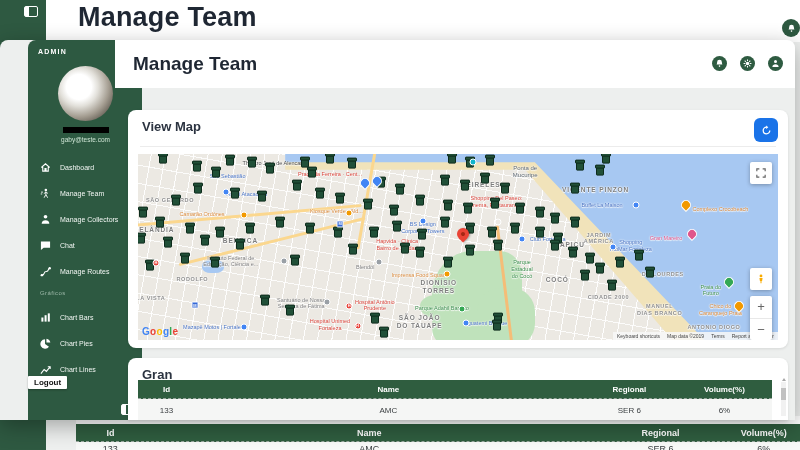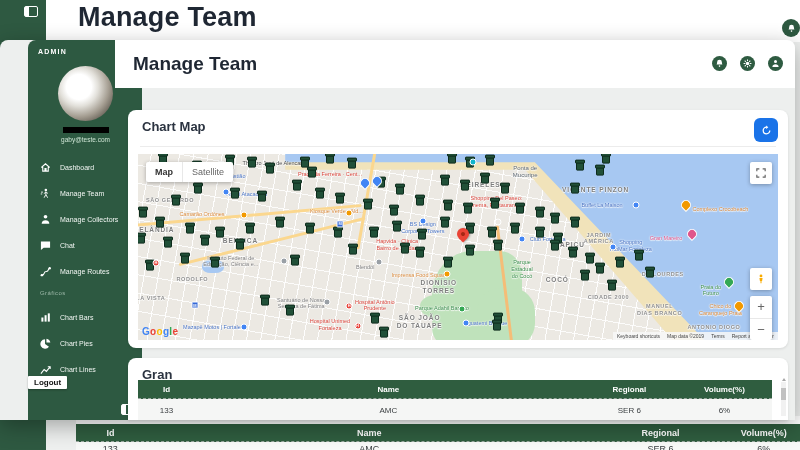--- a/index.html
+++ b/index.html
@@ -280,21 +280,21 @@
         <div class="hic">
           <svg viewBox="0 0 12 12" width="9" height="9">
               <circle cx="6" cy="3.4" r="2" fill="#fff"></circle>
               <path d="M1.8 10.6c0-2.3 1.9-3.6 4.2-3.6s4.2 1.3 4.2 3.6z" fill="#fff"></path>
             </svg>
         </div>
       </div>
     </div>
 
     <div class="abs card" id="map-card">
-      <div class="abs card-title">Chart Map</div>
+      <div class="abs card-title">View Map</div>
       <div class="abs" id="refresh-btn">
         <svg viewBox="0 0 12 12" width="11" height="11">
             <path d="M9.6 6A3.6 3.6 0 1 1 6 2.4" fill="none" stroke="#fff" stroke-width="1.4"></path>
             <path d="M5.6.5l2.4 1.9-2.4 1.9z" fill="#fff"></path>
           </svg>
       </div>
       <hr>
       <div class="abs" id="map">
         <div class="grid"></div>
         <div class="park" id="park-coco"></div>
@@ -470,24 +470,20 @@
             </div>
             <div class="poi poi-m" style="left: 8.9%; top: 81.2%;">
               <span>M</span>
             </div>
             <div class="poi poi-gray" style="left: 22.8%; top: 57.5%;"></div>
             <div class="poi poi-gray" style="left: 37.7%; top: 58.3%;"></div>
             <div class="poi poi-gray" style="left: 29.5%; top: 79.5%;"></div>
             <div id="red-pin" style="left: 50.8%; top: 46.2%;"></div>
           </div>
 
-        <div class="abs" id="maptype">
-            <div class="mt-btn">Map</div>
-            <div class="mt-btn">Satellite</div>
-          </div>
         <div class="mapbtn" id="fs-btn">
           <svg viewBox="0 0 12 12" width="10" height="10">
               <path d="M1 4V1h3M8 1h3v3M11 8v3H8M4 11H1V8" fill="none" stroke="#636363" stroke-width="1.4"></path>
             </svg>
         </div>
         <div class="mapbtn" id="pegman">
           <svg viewBox="0 0 12 12" width="10" height="10">
               <circle cx="6" cy="2.3" r="1.7" fill="#f9ab00"></circle>
               <path d="M4.1 4.8h3.8L7.3 8.4h-.7V11H5.4V8.4h-.7z" fill="#f9ab00"></path>
             </svg>

